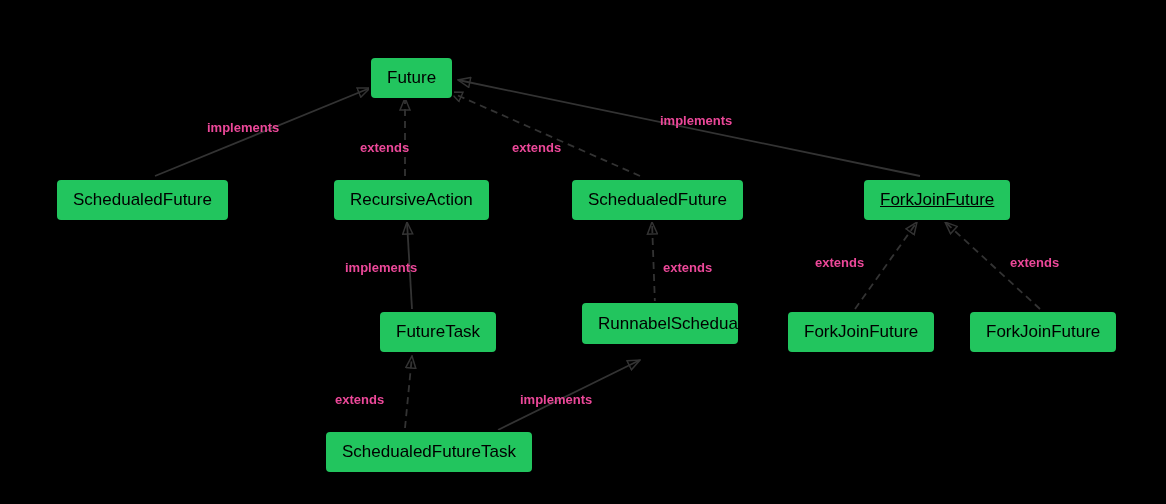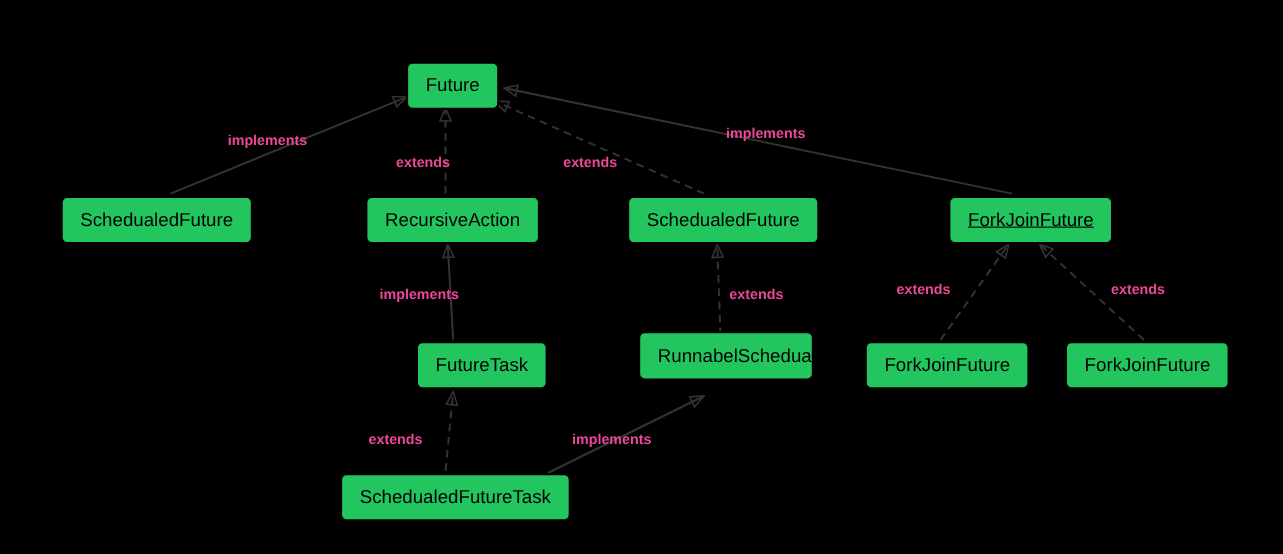--- a/index.html
+++ b/index.html
@@ -81,21 +81,21 @@
 <div class="node" style="left:55px; top:178px;">SchedualedFuture</div>
 <div class="node" style="left:332px; top:178px;">RecursiveAction</div>
 <div class="node" style="left:570px; top:178px;">SchedualedFuture</div>
 <div class="node" style="left:862px; top:178px;text-decoration:underline;">ForkJoinFuture</div>
 
 <div class="node" style="left:378px; top:310px;">FutureTask</div>
 <div class="node multiline" style="left:580px; top:301px;">RunnabelSchedualedFuture</div>
 <div class="node" style="left:786px; top:310px;">ForkJoinFuture</div>
 <div class="node" style="left:968px; top:310px;">ForkJoinFuture</div>
 
-<div class="node" style="left:309px; top:430px;text-align:center;">SchedualedFutureTask</div>
+<div class="node" style="left:324px; top:430px;text-align:center;">SchedualedFutureTask</div>
 
 <div class="edge-label" style="left:207px; top:120px;">implements</div>
 <div class="edge-label" style="left:360px; top:140px;">extends</div>
 <div class="edge-label" style="left:512px; top:140px;">extends</div>
 <div class="edge-label" style="left:660px; top:113px;">implements</div>
 
 <div class="edge-label" style="left:345px; top:260px;">implements</div>
 <div class="edge-label" style="left:663px; top:260px;">extends</div>
 <div class="edge-label" style="left:815px; top:255px;">extends</div>
 <div class="edge-label" style="left:1010px; top:255px;">extends</div>

